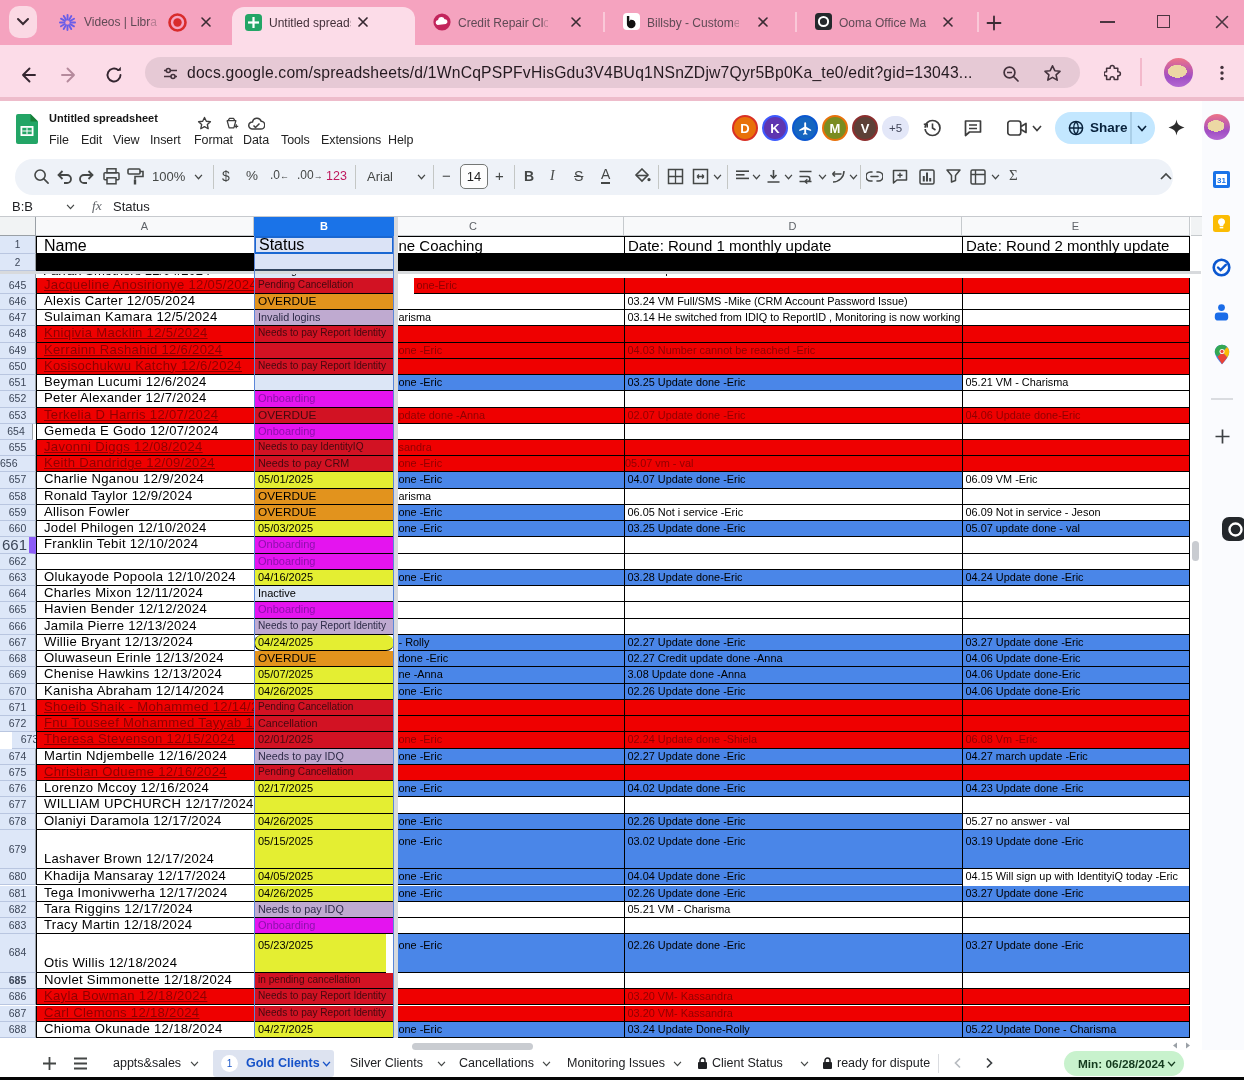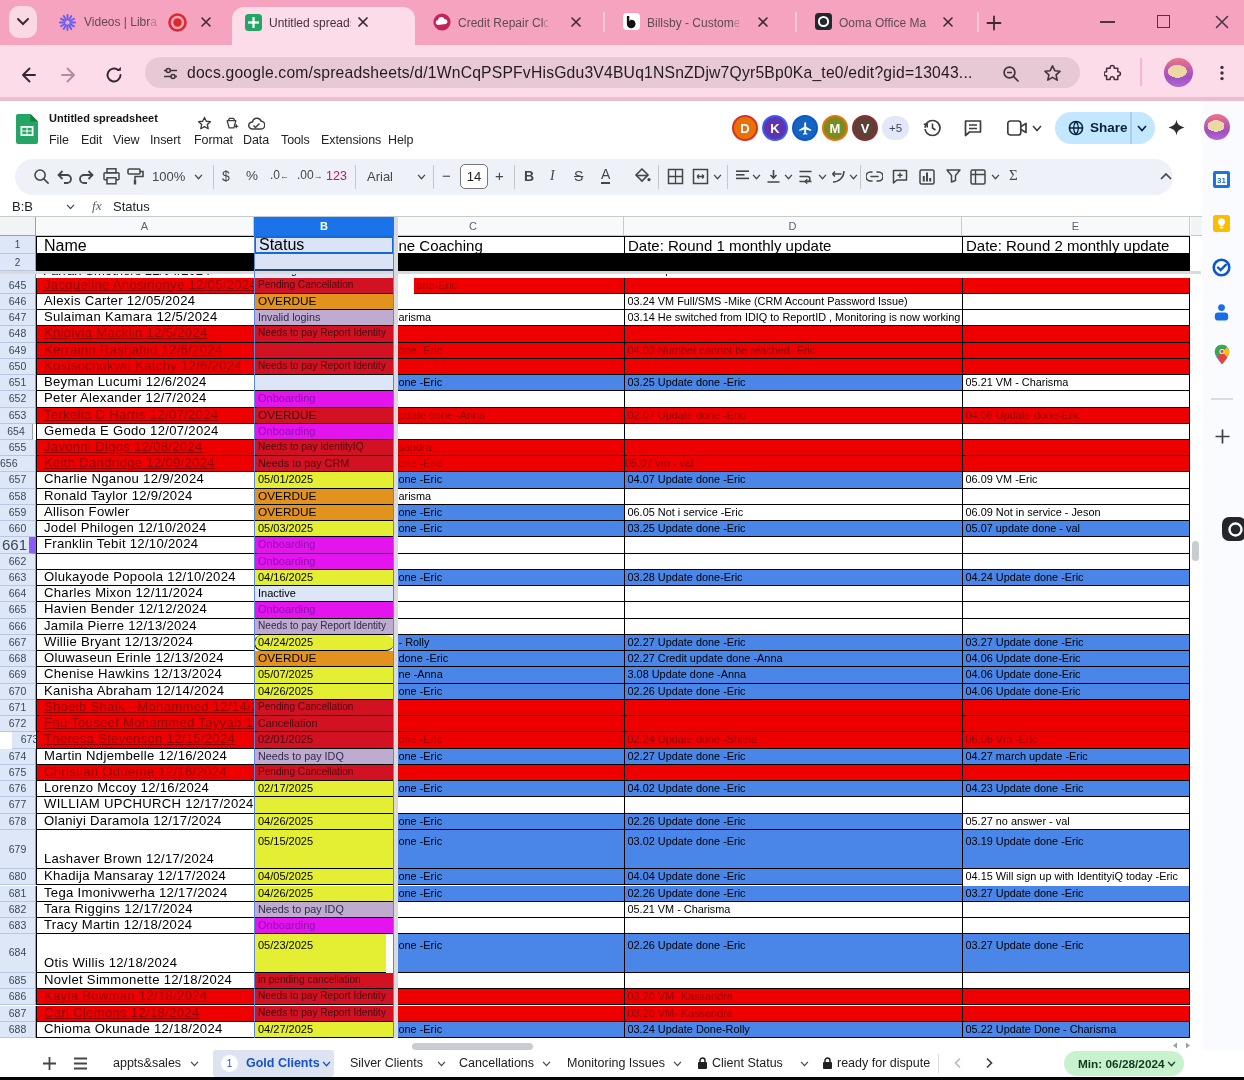--- a/index.html
+++ b/index.html
@@ -580,21 +580,21 @@
 <div class="cell" style="left:254px;top:917.98px;width:140px;height:16.24px;background:#e414ef;border-bottom:1px solid #000;border-left:1px solid #000;font-size:11.0px;color:#8d10ad;padding-left:3px;line-height:14.239999999999998px;">Onboarding</div>
 <div class="cell" style="left:397.5px;top:917.98px;width:226.5px;height:16.24px;background:#ffffff;border-bottom:1px solid #000;font-size:10.9px;color:#000000;padding-left:1px;line-height:14.239999999999998px;"></div>
 <div class="cell" style="left:624px;top:917.98px;width:338px;height:16.24px;background:#ffffff;border-bottom:1px solid #000;border-left:1px solid #000;font-size:10.9px;color:#000000;padding-left:2.5px;line-height:14.239999999999998px;"></div>
 <div class="cell" style="left:962px;top:917.98px;width:228px;height:16.24px;background:#ffffff;border-bottom:1px solid #000;border-left:1px solid #000;border-right:1px solid #000;font-size:10.9px;color:#000000;padding-left:2.5px;line-height:14.239999999999998px;"></div>
 <div class="cell" style="left:0;top:934.22px;width:36px;height:38.8px;background:#dde7f8;border-right:1px solid #9aa0a6;border-bottom:1px solid #b9c6e0;color:#3c4658;font-size:10.5px;text-align:center;line-height:37.8px;">684</div>
 <div class="cell" style="left:36px;top:934.22px;width:218px;height:38.8px;background:#ffffff;border-bottom:1px solid #000;border-left:1px solid #000;font-size:13.1px;letter-spacing:0.3px;color:#000000;padding-left:7px;display:flex;align-items:flex-end;padding-bottom:2px;">Otis Willis 12/18/2024</div>
 <div class="cell" style="left:254px;top:934.22px;width:132px;height:38.8px;background:#e4ee32;border-bottom:1px solid #000;border-left:1px solid #000;font-size:11.0px;color:#000000;padding-left:3px;display:flex;align-items:flex-start;padding-top:5px;">05/23/2025</div>
 <div class="cell" style="left:397.5px;top:934.22px;width:226.5px;height:38.8px;background:#4a86e8;border-bottom:1px solid #000;font-size:10.9px;color:#000000;padding-left:1px;display:flex;align-items:flex-start;padding-top:5px;">one -Eric</div>
 <div class="cell" style="left:624px;top:934.22px;width:338px;height:38.8px;background:#4a86e8;border-bottom:1px solid #000;border-left:1px solid #000;font-size:10.9px;color:#000000;padding-left:2.5px;display:flex;align-items:flex-start;padding-top:5px;">02.26 Update done -Eric</div>
 <div class="cell" style="left:962px;top:934.22px;width:228px;height:38.8px;background:#4a86e8;border-bottom:1px solid #000;border-left:1px solid #000;border-right:1px solid #000;font-size:10.9px;color:#000000;padding-left:2.5px;display:flex;align-items:flex-start;padding-top:5px;">03.27 Update done -Eric</div>
-<div class="cell" style="left:0;top:973.02px;width:36px;height:16.24px;background:#dde7f8;border-right:1px solid #9aa0a6;border-bottom:1px solid #b9c6e0;color:#3c4658;font-size:10.5px;text-align:center;line-height:15.239999999999998px;">685</div>
+<div class="cell" style="left:0;top:973.02px;width:36px;height:16.24px;background:#dde7f8;border-right:1px solid #9aa0a6;border-bottom:1px solid #b9c6e0;color:#3c4658;font-size:10.5px;text-align:center;line-height:15.239999999999998px;font-weight:bold;">685</div>
 <div class="cell" style="left:36px;top:973.02px;width:218px;height:16.24px;background:#ffffff;border-bottom:1px solid #000;border-left:1px solid #000;font-size:13.1px;letter-spacing:0.3px;color:#000000;padding-left:7px;line-height:14.239999999999998px;">Novlet Simmonette 12/18/2024</div>
 <div class="cell" style="left:254px;top:973.02px;width:140px;height:16.24px;background:#d21223;border-bottom:1px solid #000;border-left:1px solid #000;font-size:10.1px;color:#45090f;padding-left:3px;line-height:14.239999999999998px;">in pending cancellation</div>
 <div class="cell" style="left:397.5px;top:973.02px;width:226.5px;height:16.24px;background:#ffffff;border-bottom:1px solid #000;font-size:10.9px;color:#000000;padding-left:1px;line-height:14.239999999999998px;"></div>
 <div class="cell" style="left:624px;top:973.02px;width:338px;height:16.24px;background:#ffffff;border-bottom:1px solid #000;border-left:1px solid #000;font-size:10.9px;color:#000000;padding-left:2.5px;line-height:14.239999999999998px;"></div>
 <div class="cell" style="left:962px;top:973.02px;width:228px;height:16.24px;background:#ffffff;border-bottom:1px solid #000;border-left:1px solid #000;border-right:1px solid #000;font-size:10.9px;color:#000000;padding-left:2.5px;line-height:14.239999999999998px;"></div>
 <div class="cell" style="left:0;top:989.26px;width:36px;height:16.24px;background:#dde7f8;border-right:1px solid #9aa0a6;border-bottom:1px solid #b9c6e0;color:#3c4658;font-size:10.5px;text-align:center;line-height:15.239999999999998px;">686</div>
 <div class="cell" style="left:36px;top:989.26px;width:218px;height:16.24px;background:#ef0000;border-bottom:1px solid #000;border-left:1px solid #000;font-size:13.1px;letter-spacing:0.3px;color:#8f0000;padding-left:7px;text-decoration:underline;line-height:14.239999999999998px;">Kayla Bowman 12/18/2024</div>
 <div class="cell" style="left:254px;top:989.26px;width:140px;height:16.24px;background:#d21223;border-bottom:1px solid #000;border-left:1px solid #000;font-size:10.1px;color:#45090f;padding-left:3px;line-height:14.239999999999998px;">Needs to pay Report Identity</div>
 <div class="cell" style="left:397.5px;top:989.26px;width:226.5px;height:16.24px;background:#ef0000;border-bottom:1px solid #000;font-size:10.9px;color:#8f0000;padding-left:1px;line-height:14.239999999999998px;"></div>
 <div class="cell" style="left:624px;top:989.26px;width:338px;height:16.24px;background:#ef0000;border-bottom:1px solid #000;border-left:1px solid #000;font-size:10.9px;color:#8f0000;padding-left:2.5px;line-height:14.239999999999998px;">03.20 VM- Kassandra</div>

